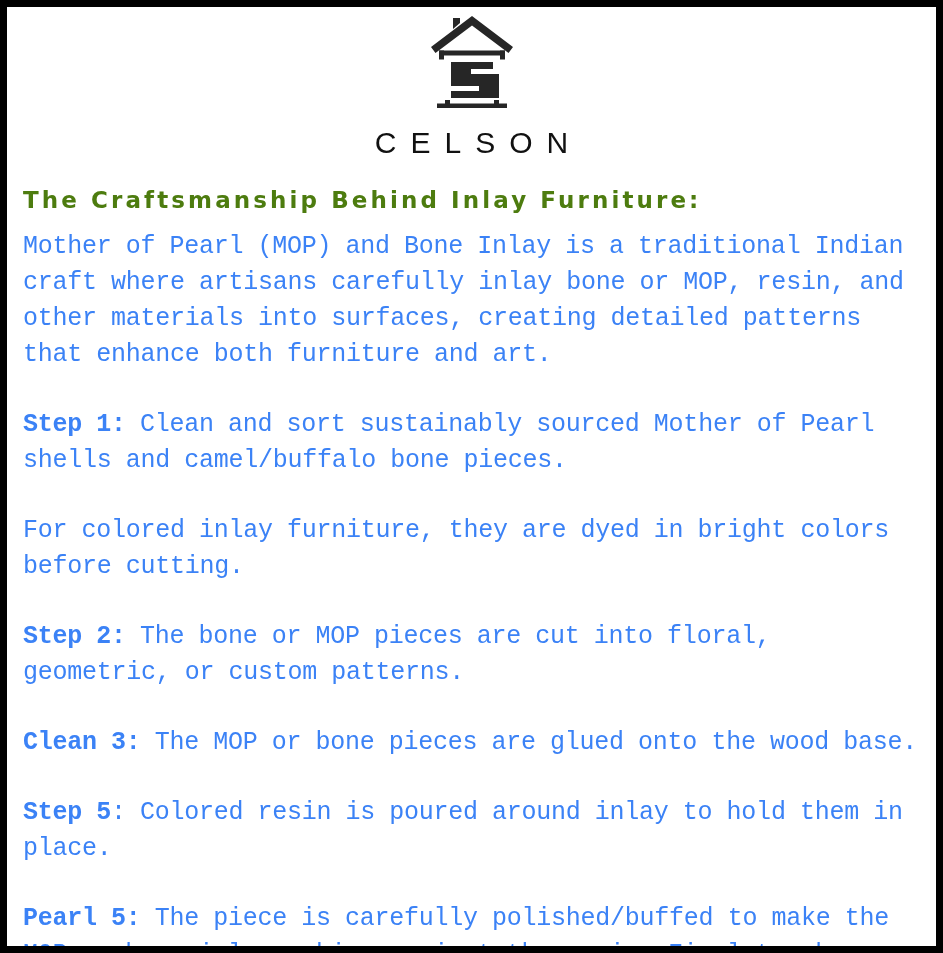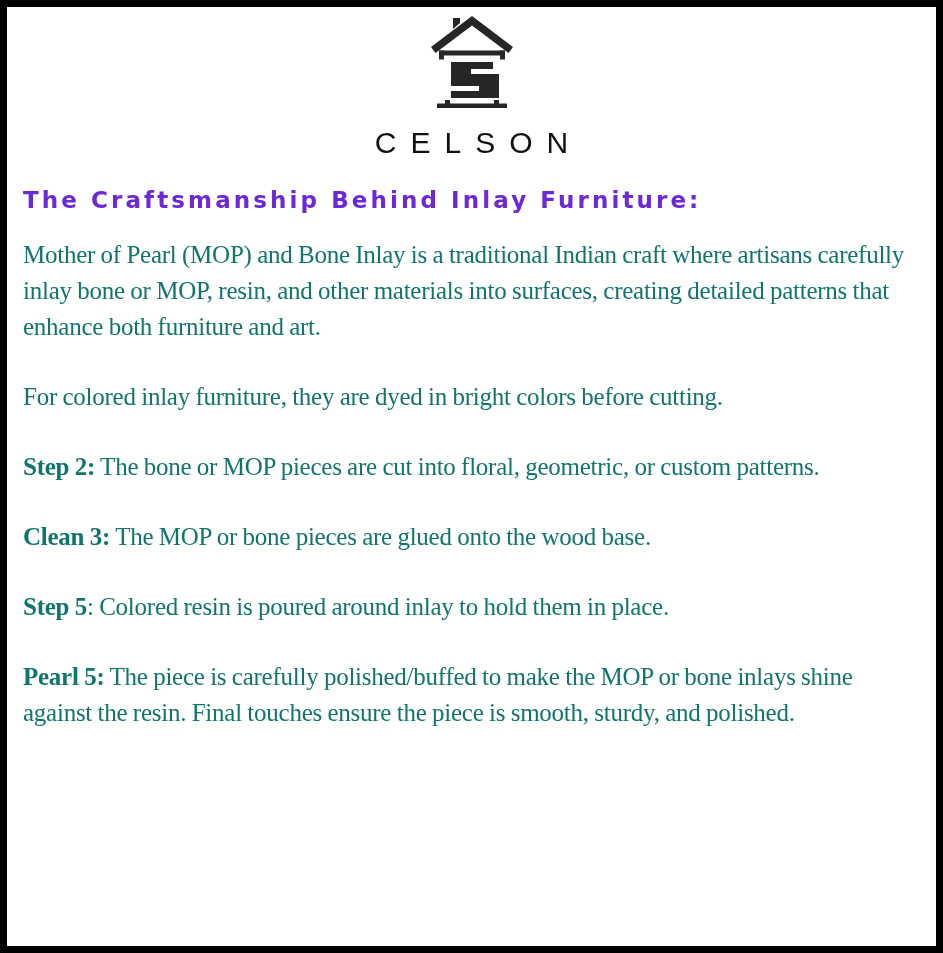--- a/index.html
+++ b/index.html
@@ -43,36 +43,36 @@
     line-height: 1;
   }
 
   
   .headline {
     margin: 30px 0 0 16px;
     font-family: "DejaVu Sans", sans-serif;
     font-size: 23px;
     font-weight: bold;
     letter-spacing: 3.1px;
-    color: #6d28d9;
+    color: #4d7c0f;
     line-height: 1.1;
     white-space: nowrap;
   }
 
   
   .body-area {
     margin: 0 16px 0 16px;
     padding-top: 16px;
   }
   .para {
-    font-family: Liberation Serif, serif;
+    font-family: Liberation Mono, monospace;
     font-size: 25px;
     line-height: 36px;
-    color: #0f766e;
-    margin: 8px 0 34px 0;
+    color: #3b82f6;
+    margin: 0 0 34px 0;
     letter-spacing: -0.25px;
     word-spacing: -0.5px;
   }
   .para:last-child { margin-bottom: 0; }
   .para b {
     font-weight: bold;
   }
 </style>
 </head>
 <body>
@@ -104,20 +104,23 @@
   </div>
 
   <h1 class="headline">The Craftsmanship Behind Inlay Furniture:</h1>
 
   <div class="body-area">
 
     <p class="para">
       <b></b><span>Mother of Pearl (MOP) and Bone Inlay is a traditional Indian craft where artisans carefully inlay bone or MOP, resin, and other materials into surfaces, creating detailed patterns that enhance both furniture and art.</span>
     </p>
 
+    <p class="para">
+      <b>Step 1:</b><span> Clean and sort sustainably sourced Mother of Pearl shells and camel/buffalo bone pieces.</span>
+    </p>
 
     <p class="para">
       <b></b><span>For colored inlay furniture, they are dyed in bright colors before cutting.</span>
     </p>
 
     <p class="para">
       <b>Step 2:</b><span> The bone or MOP pieces are cut into floral, geometric, or custom patterns.</span>
     </p>
 
     <p class="para">

